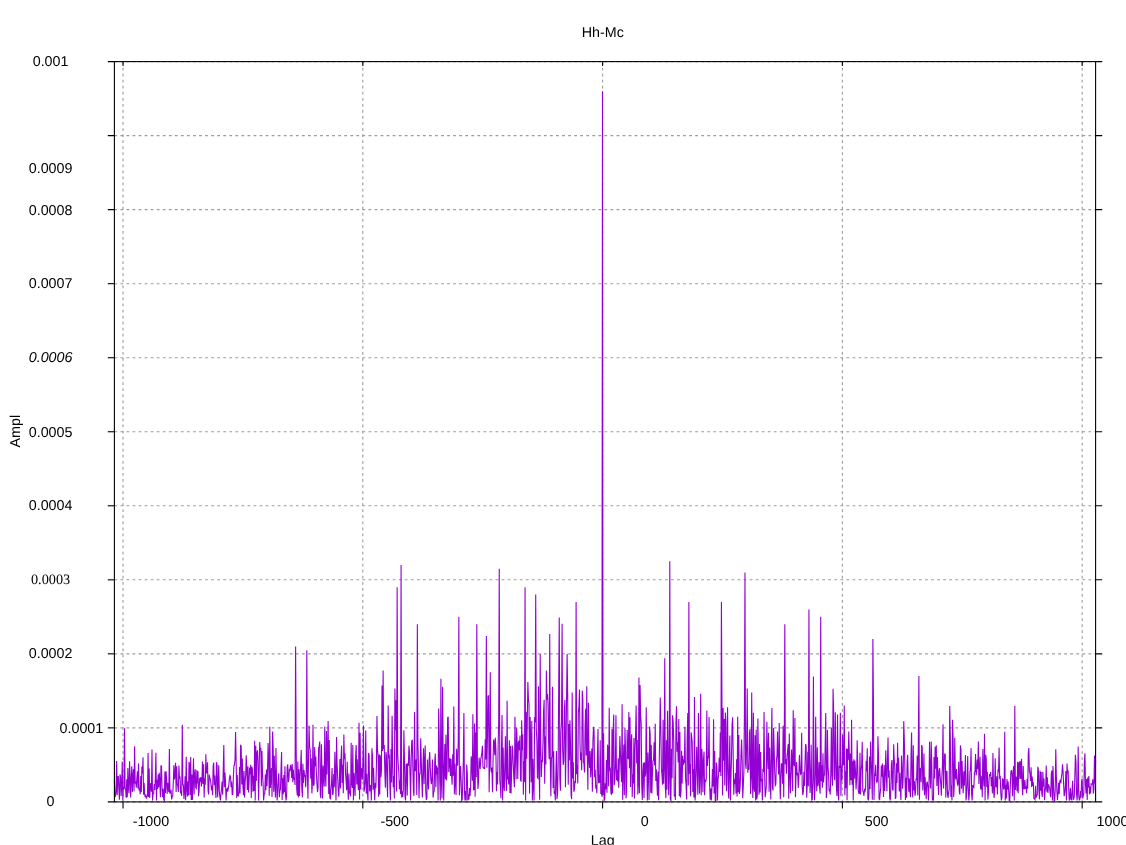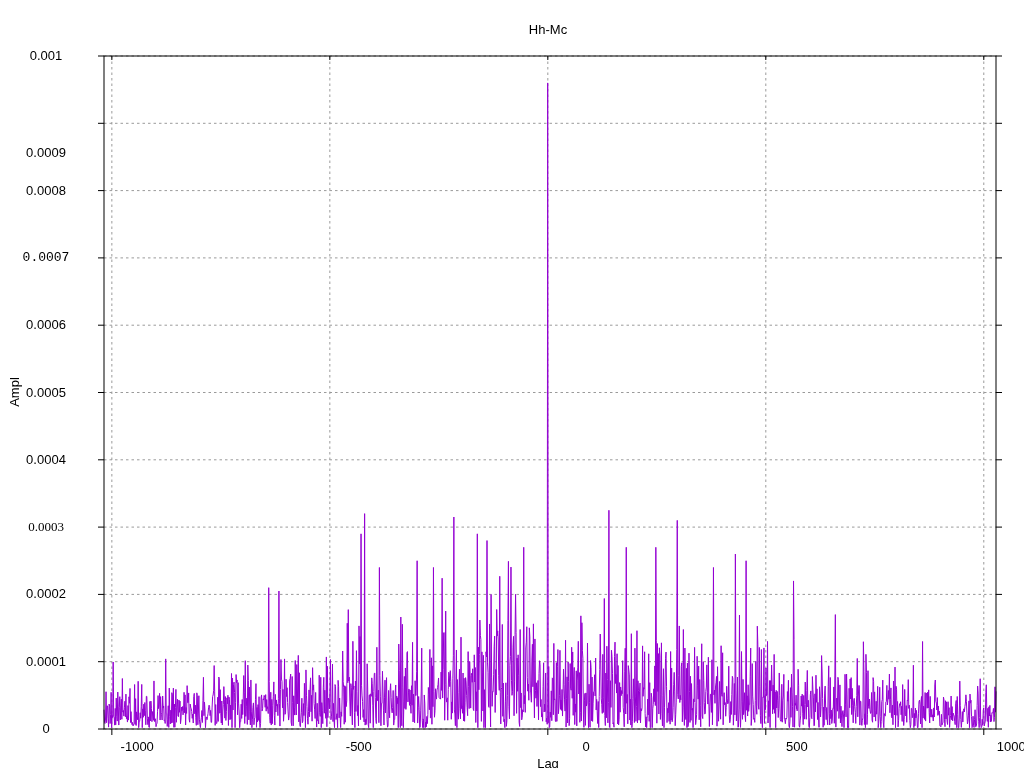--- a/index.html
+++ b/index.html
@@ -77,27 +77,27 @@
         <line x1="996" x2="1002" y1="111.30000000000007" y2="111.30000000000007"></line>
         <line x1="98" x2="104" y1="44" y2="44"></line>
         <line x1="996" x2="1002" y1="44" y2="44"></line>
       </g>
     </svg>
   <div class="title">Hh-Mc</div>
   <div class="ylabel">Ampl</div>
   <div class="xlabel">Lag</div>
   <div id="tick-layer">
       <div class="ytick-label" style="top: 709px;">0</div>
-      <div class="ytick-label" style="top: 641.7px;">0.0001</div>
+      <div class="ytick-label" style="top: 641.7px; padding-left: 28px;">0.0001</div>
       <div class="ytick-label" style="top: 574.4px;">0.0002</div>
       <div class="ytick-label" style="top: 507.1px; font-family: Liberation Serif, serif;">0.0003</div>
       <div class="ytick-label" style="top: 439.8px;">0.0004</div>
       <div class="ytick-label" style="top: 372.5px;">0.0005</div>
-      <div class="ytick-label" style="top: 305.2px;">0.0006</div>
-      <div class="ytick-label" style="top: 237.9px; font-family: Liberation Mono, monospace;">0.0007</div>
+      <div class="ytick-label" style="top: 305.2px; font-style: italic;">0.0006</div>
+      <div class="ytick-label" style="top: 237.9px;">0.0007</div>
       <div class="ytick-label" style="top: 170.6px;">0.0008</div>
       <div class="ytick-label" style="top: 103.3px; margin-top: 30px;">0.0009</div>
       <div class="ytick-label" style="top: 36px;">0.001</div>
       <div class="xtick-label" style="left: 69.8475px;">-1000</div>
       <div class="xtick-label" style="left: 287.834px;">-500</div>
       <div class="xtick-label" style="left: 505.82px;">0</div>
       <div class="xtick-label" style="left: 723.806px;">500</div>
       <div class="xtick-label" style="left: 941.793px;">1000</div>
     </div>
 </div>

